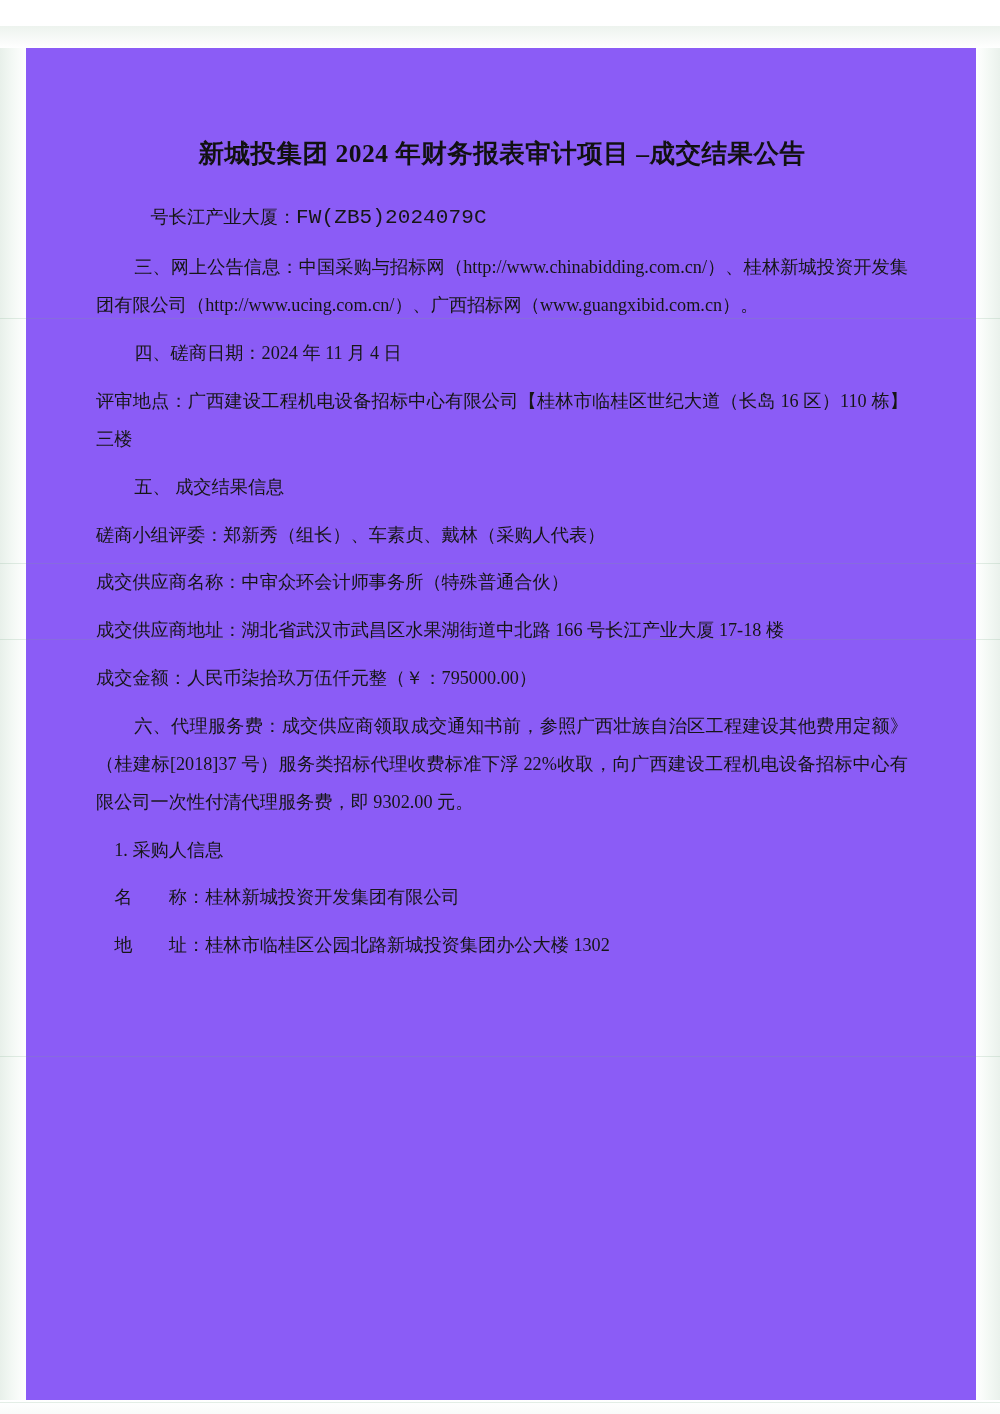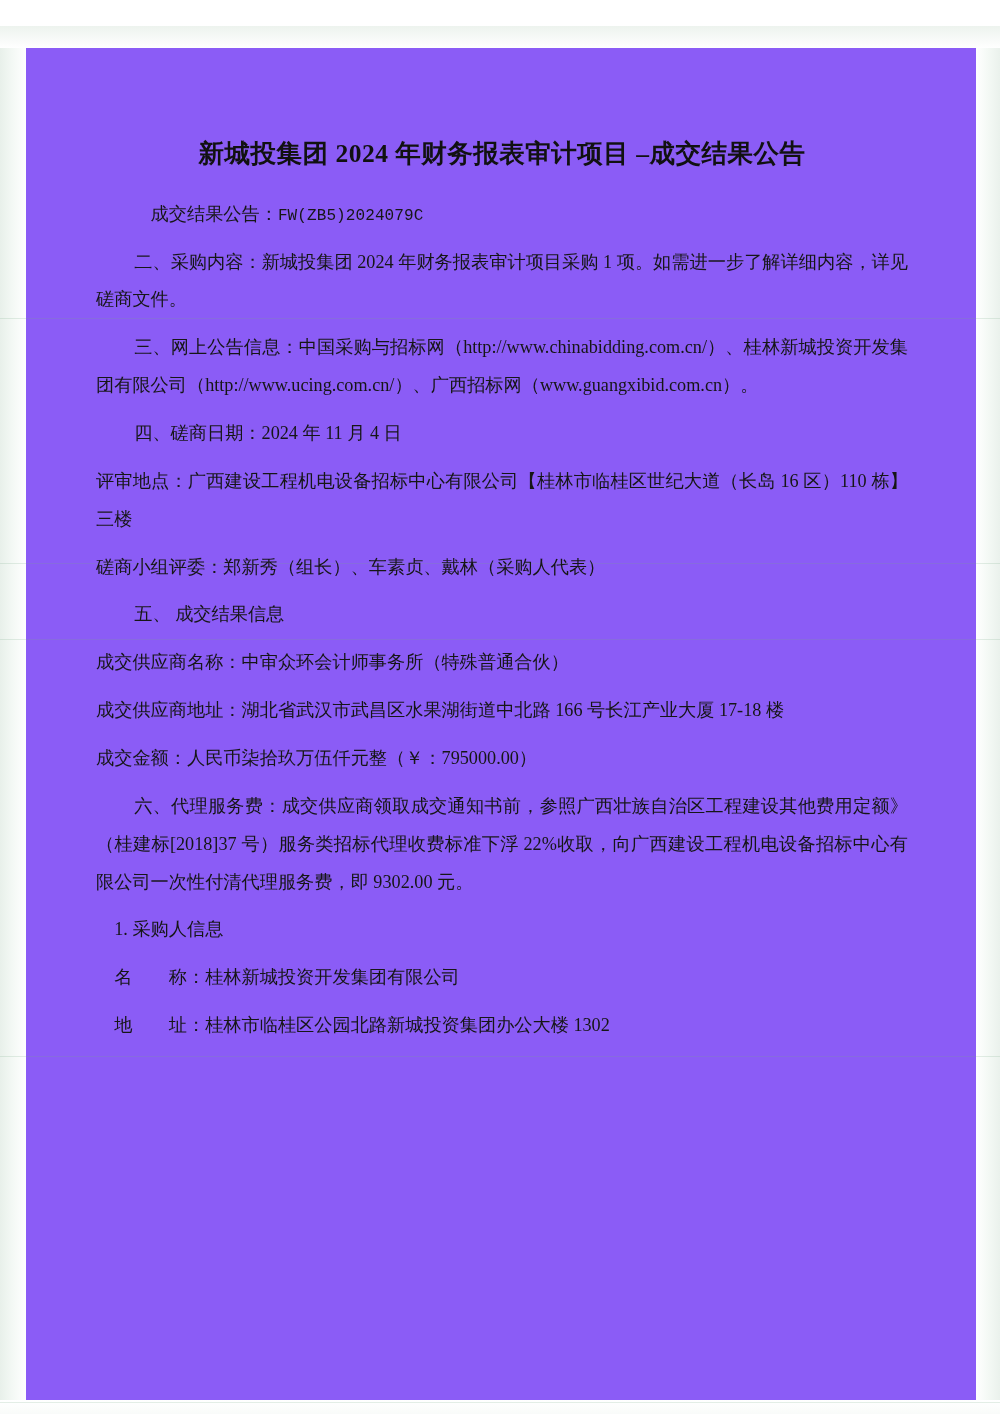--- a/index.html
+++ b/index.html
@@ -72,21 +72,21 @@
     color: #161616;
   }
   .indent2 { text-indent: 2.1em; }
   .indent1 { text-indent: 1.0em; }
   .indent3 { text-indent: 3.0em; }
   .noindent { text-indent: 0; }
   .tight { margin-bottom: 4px; }
   .gap-small { margin-bottom: 14px; }
   .mono-inline {
     font-family: "Liberation Mono", "DejaVu Sans Mono", monospace;
-    font-size: 16px;
+    font-size: 21px;
     letter-spacing: 0.1px;
   }
   .smudge {
     position: absolute;
     background: rgba(150, 150, 150, 0.10);
     border-radius: 50%;
     filter: blur(1px);
   }
 </style>
 </head>
@@ -108,34 +108,33 @@
   <div class="smudge" style="left:700px; top:1392px; width:10px; height:5px;"></div>
   <div class="smudge" style="left:757px; top:1396px; width:8px; height:4px;"></div>
 
   <div class="content">
 
     <h1 class="doc-title">新城投集团 2024 年财务报表审计项目 –成交结果公告</h1>
 
 
 
     <p class="para indent3 gap-small">
-      <span>成交结果公告：</span><span class="mono-inline">FW(ZB5)2024079C</span>
+      <span>号长江产业大厦：</span><span class="mono-inline">FW(ZB5)2024079C</span>
     </p>
 
-    <p class="para indent2 gap-small">二、采购内容：新城投集团 2024 年财务报表审计项目采购 1 项。如需进一步了解详细内容，详见磋商文件。</p>
 
     <p class="para indent2 gap-small">三、网上公告信息：中国采购与招标网（http://www.chinabidding.com.cn/）、桂林新城投资开发集团有限公司（http://www.ucing.com.cn/）、广西招标网（www.guangxibid.com.cn）。</p>
 
     <p class="para indent2 gap-small">四、磋商日期：2024 年 11 月 4 日</p>
 
     <p class="para noindent gap-small">评审地点：广西建设工程机电设备招标中心有限公司【桂林市临桂区世纪大道（长岛 16 区）110 栋】三楼</p>
 
+    <p class="para indent2 tight">五、 成交结果信息</p>
+
     <p class="para noindent gap-small">磋商小组评委：郑新秀（组长）、车素贞、戴林（采购人代表）</p>
-
-    <p class="para indent2 tight">五、 成交结果信息</p>
 
     <p class="para noindent tight">成交供应商名称：中审众环会计师事务所（特殊普通合伙）</p>
 
     <p class="para noindent tight">成交供应商地址：湖北省武汉市武昌区水果湖街道中北路 166 号长江产业大厦 17-18 楼</p>
 
     <p class="para noindent gap-small">成交金额：人民币柒拾玖万伍仟元整（￥：795000.00）</p>
 
     <p class="para indent2 gap-small">六、代理服务费：成交供应商领取成交通知书前，参照广西壮族自治区工程建设其他费用定额》（桂建标[2018]37 号）服务类招标代理收费标准下浮 22%收取，向广西建设工程机电设备招标中心有限公司一次性付清代理服务费，即 9302.00 元。</p>
 
 

